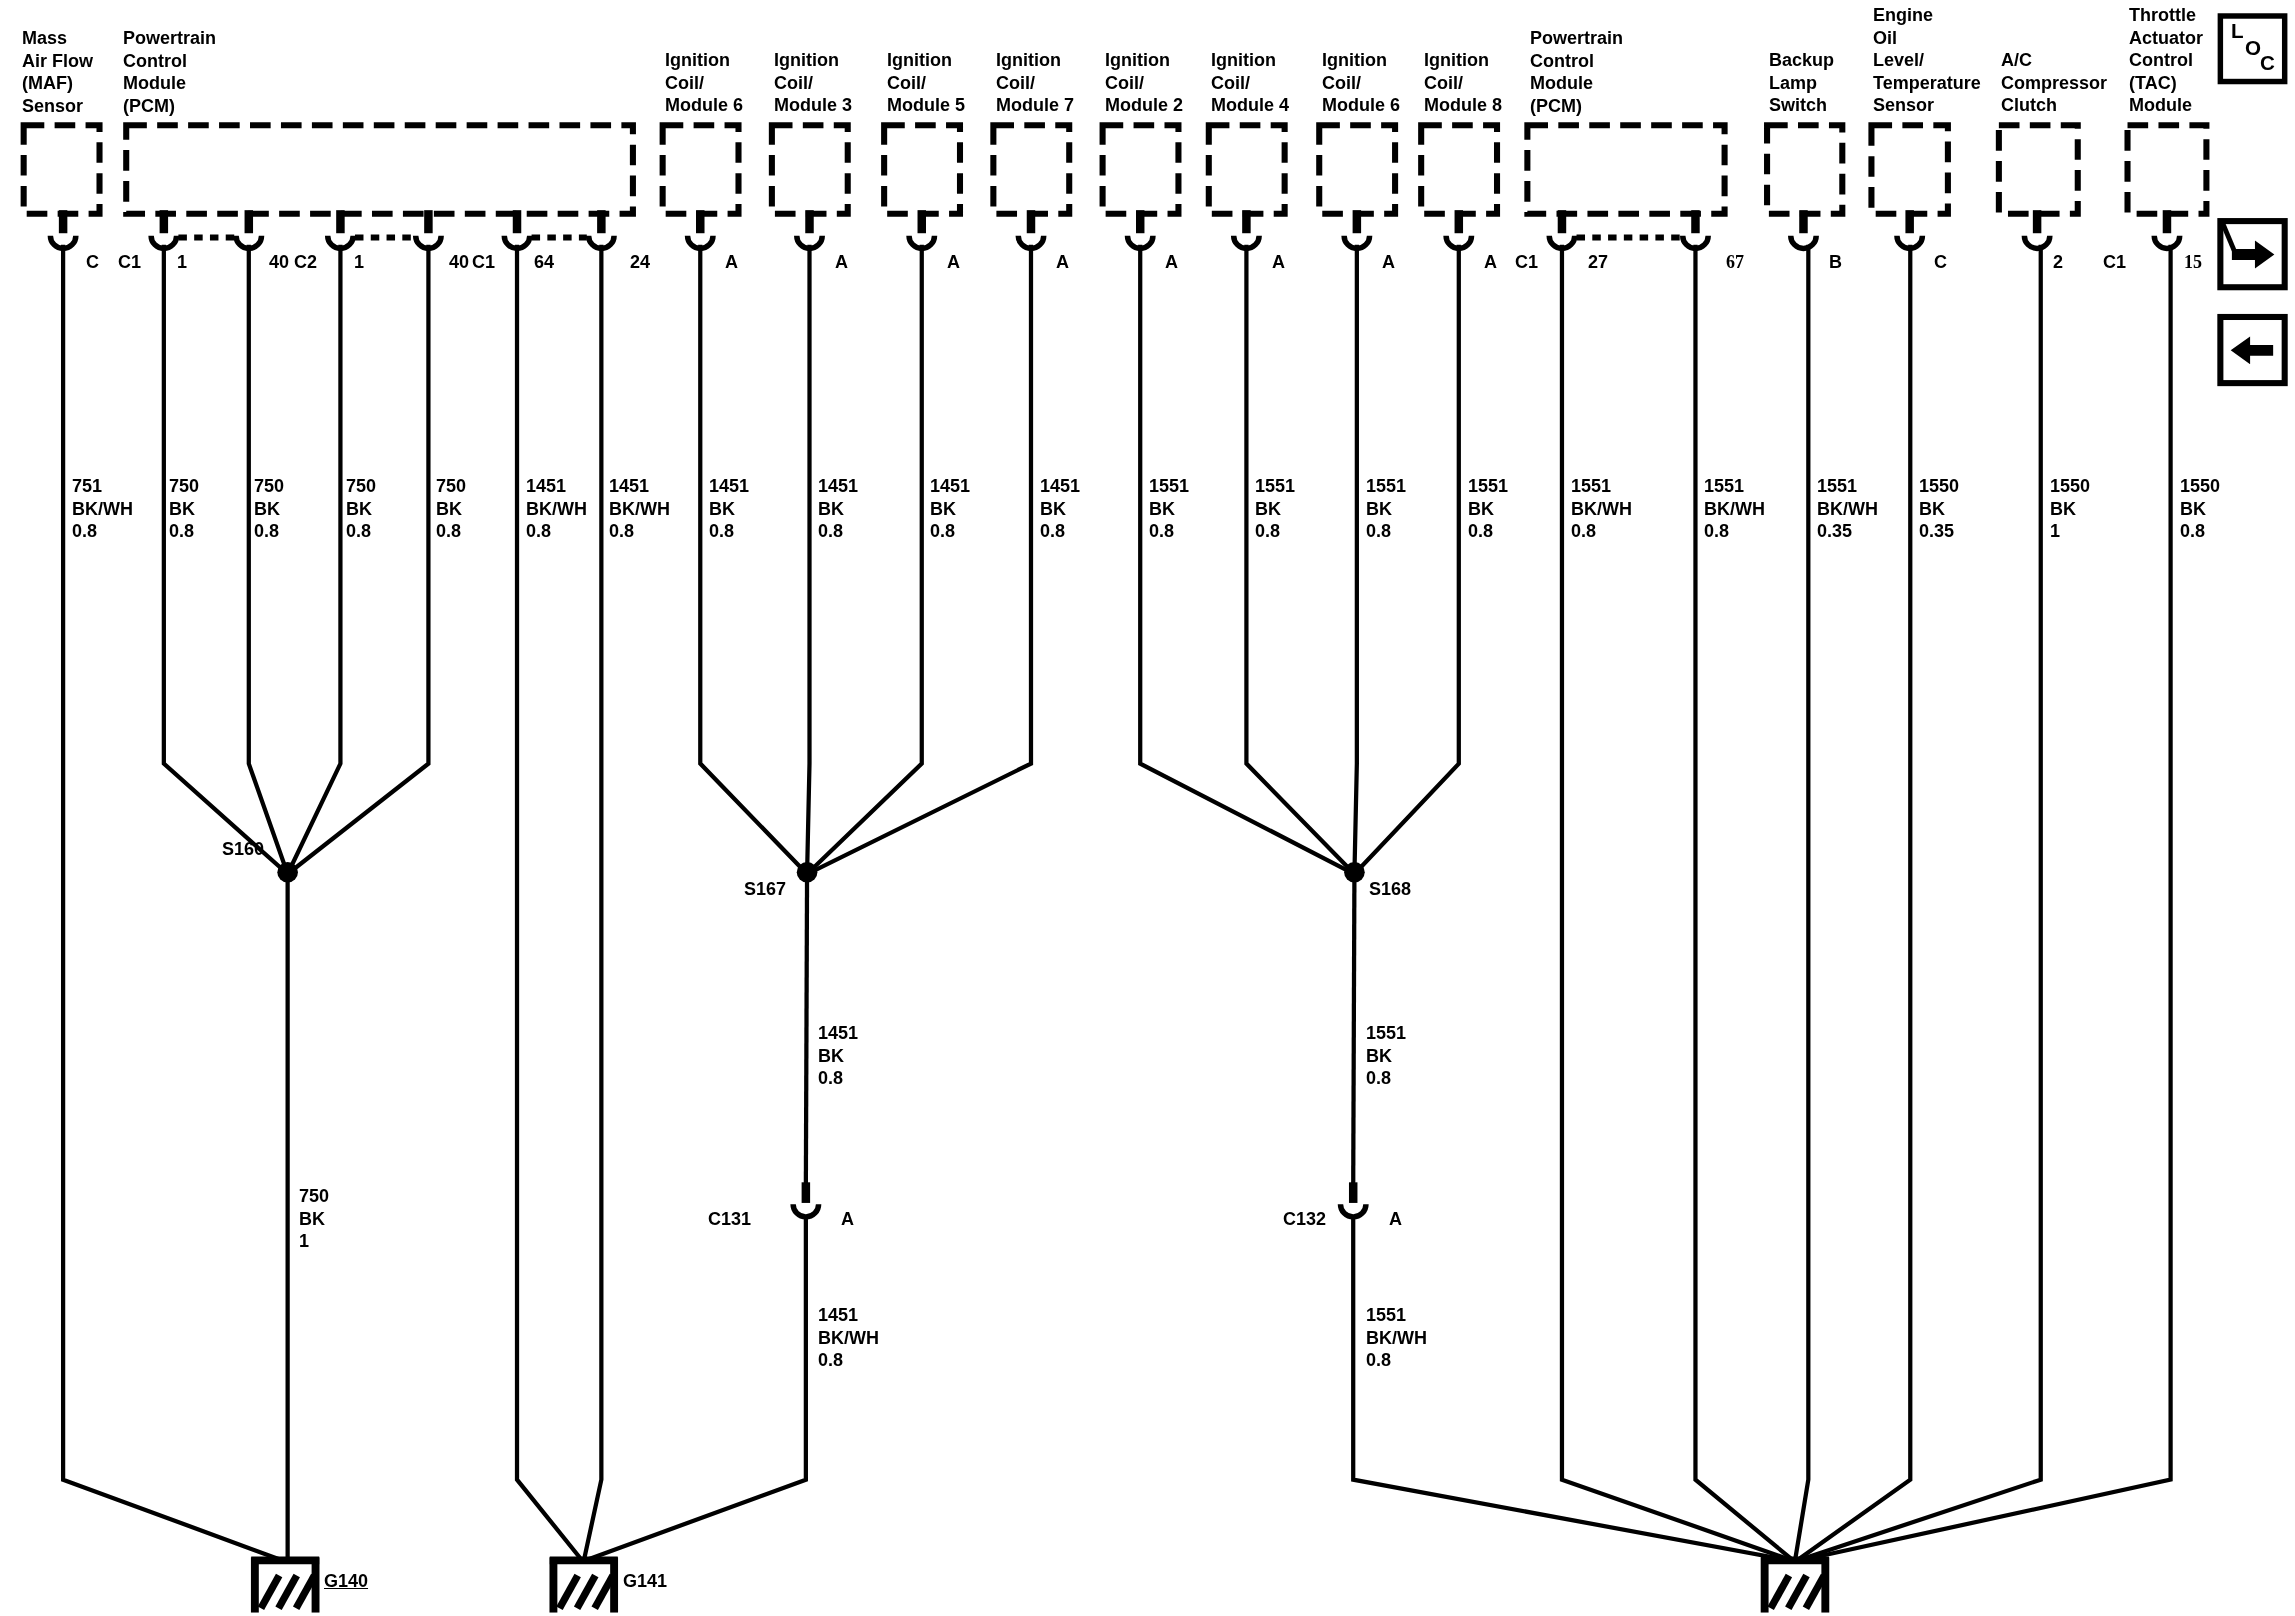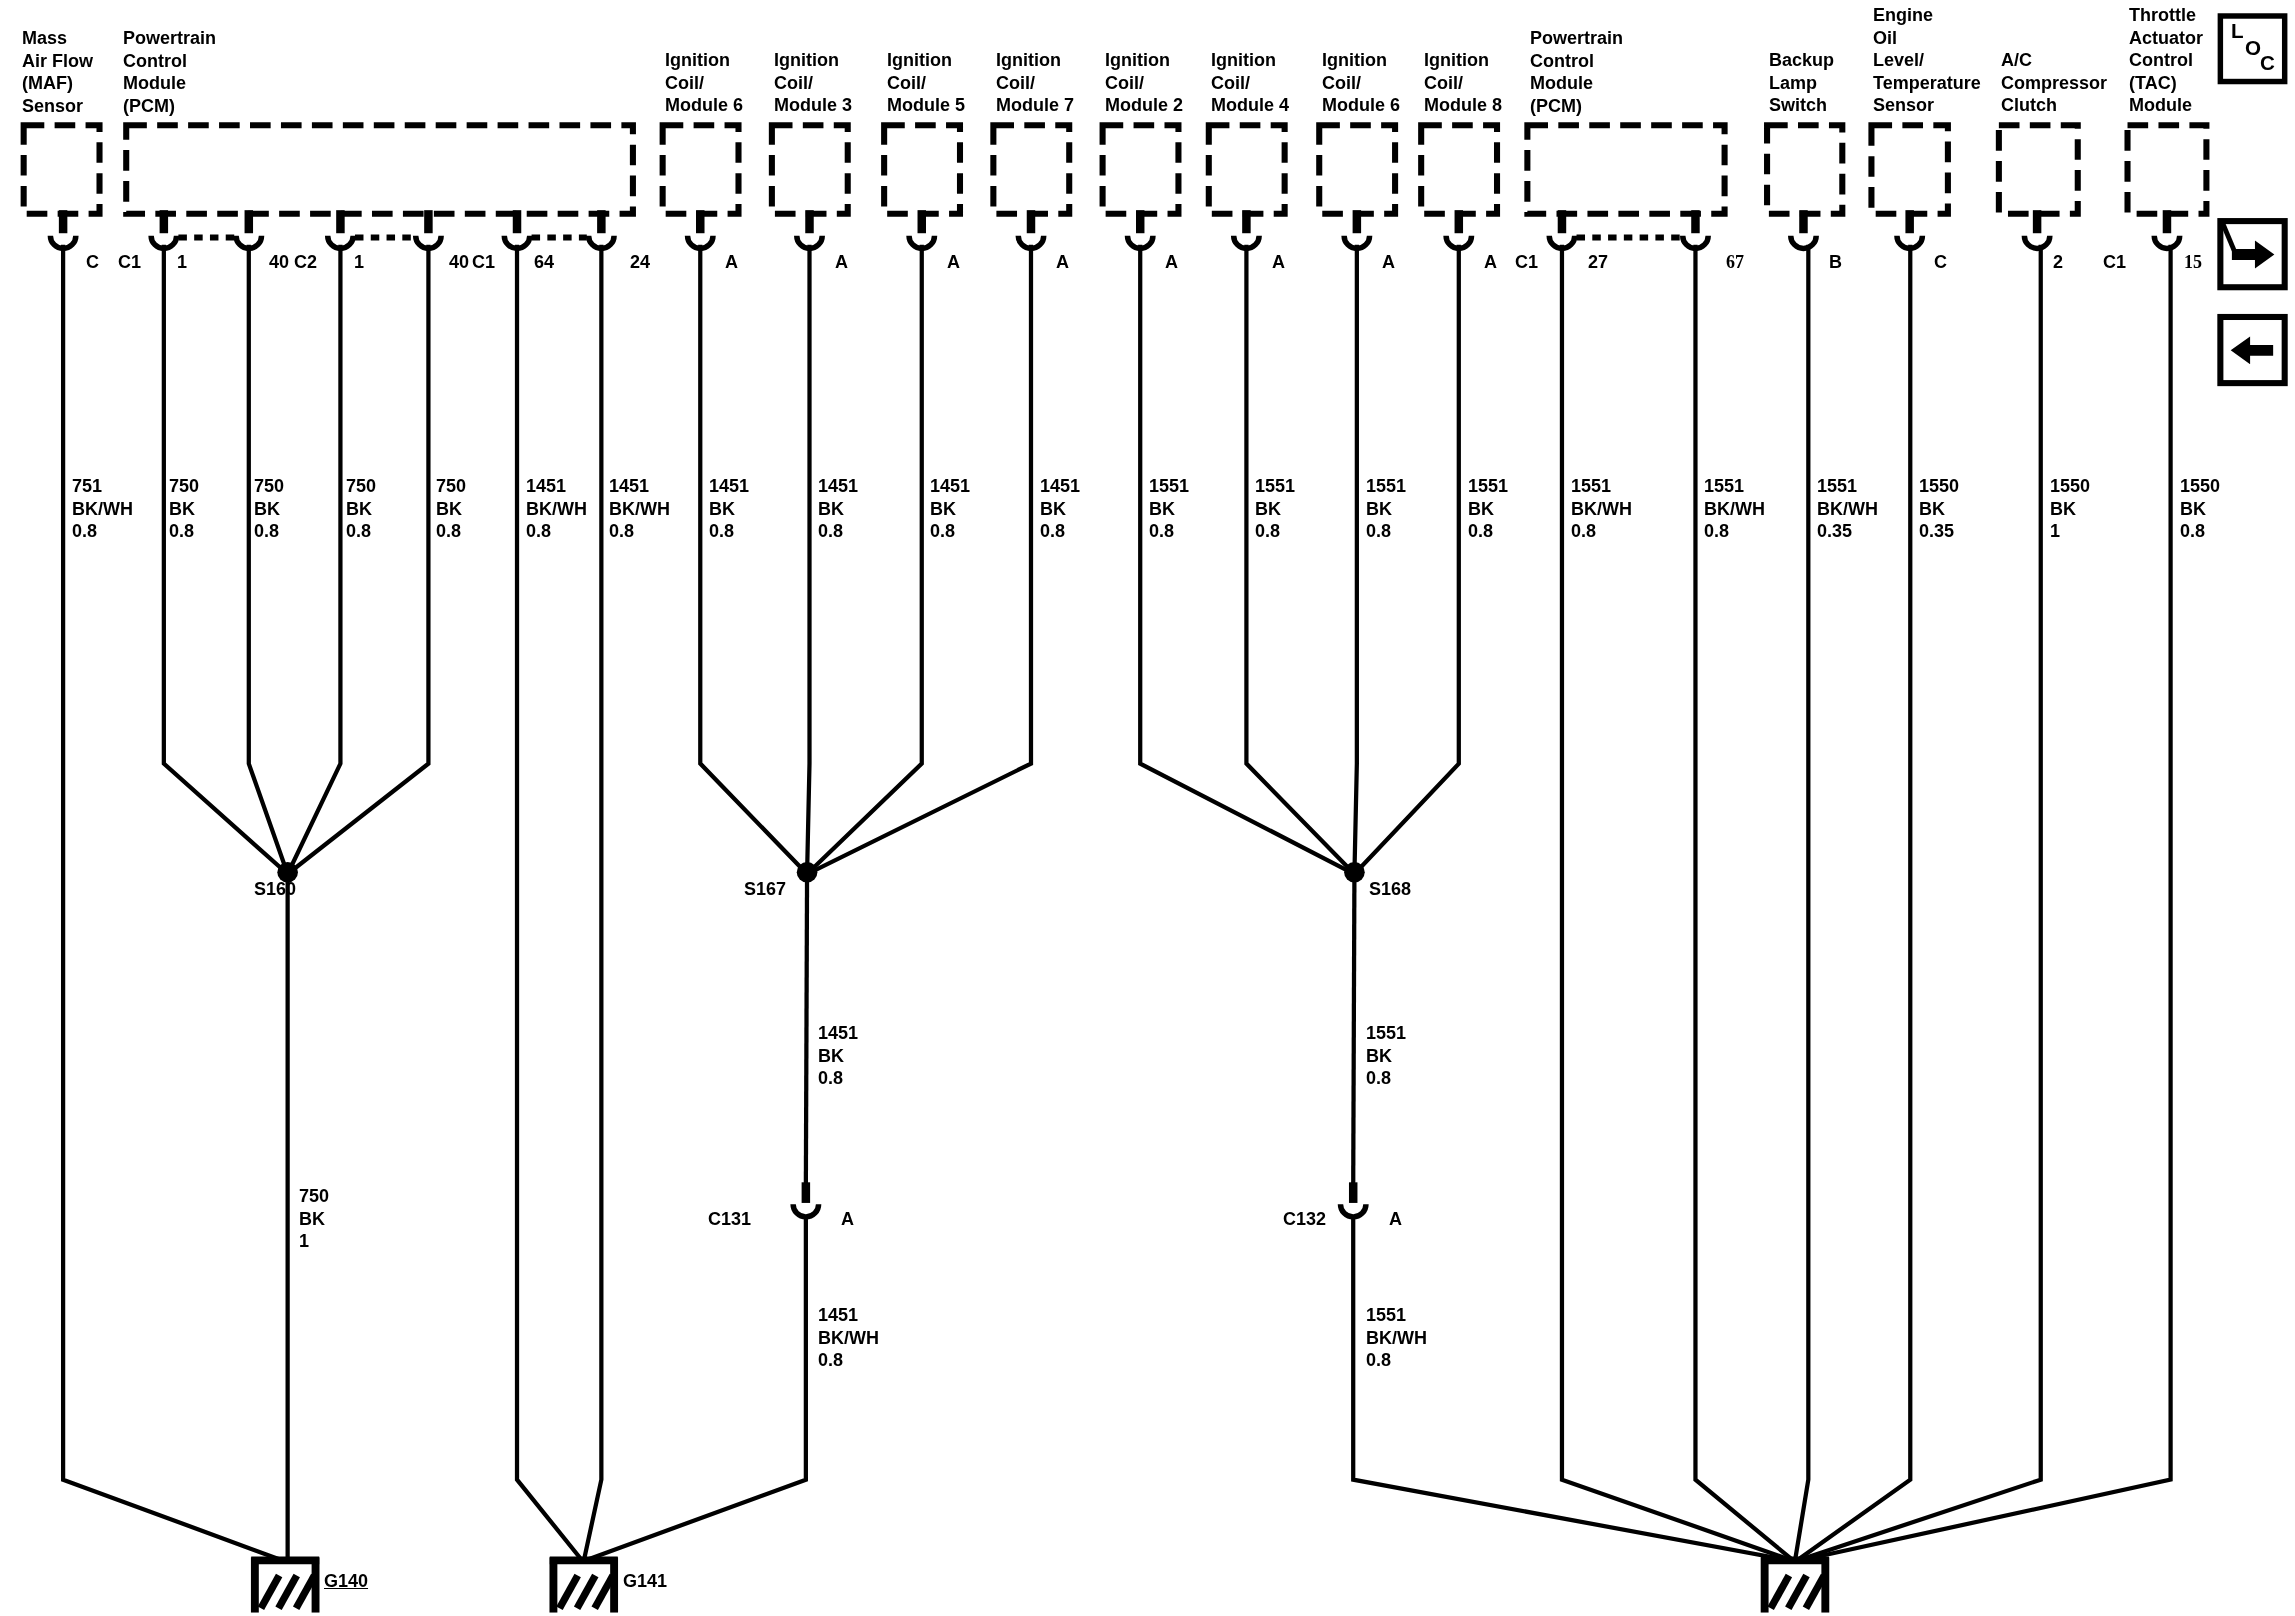--- a/index.html
+++ b/index.html
@@ -376,21 +376,21 @@
       <div class="lbl" style="left: 2050px; top: 475px;">
         <div>1550</div>
         <div>BK</div>
         <div>1</div>
       </div>
       <div class="lbl" style="left: 2180px; top: 475px;">
         <div>1550</div>
         <div>BK</div>
         <div>0.8</div>
       </div>
-      <div class="lbl" style="left: 222px; top: 878px; margin-left: 32px;">S160</div>
+      <div class="lbl" style="left: 222px; top: 838px;">S160</div>
       <div class="lbl" style="left: 744px; top: 878px;">S167</div>
       <div class="lbl" style="left: 1369px; top: 878px;">S168</div>
       <div class="lbl" style="left: 708px; top: 1208px;">C131</div>
       <div class="lbl" style="left: 841px; top: 1208px;">A</div>
       <div class="lbl" style="left: 1283px; top: 1208px;">C132</div>
       <div class="lbl" style="left: 1389px; top: 1208px;">A</div>
       <div class="lbl" style="left: 324px; top: 1570px; text-decoration: underline;">G140</div>
       <div class="lbl" style="left: 623px; top: 1570px;">G141</div>
       <div class="lbl" style="left: 1834px; top: 1624px;">G142</div>
       <div class="loc-letter" style="left: 2231px; top: 20.6px;">L</div>

